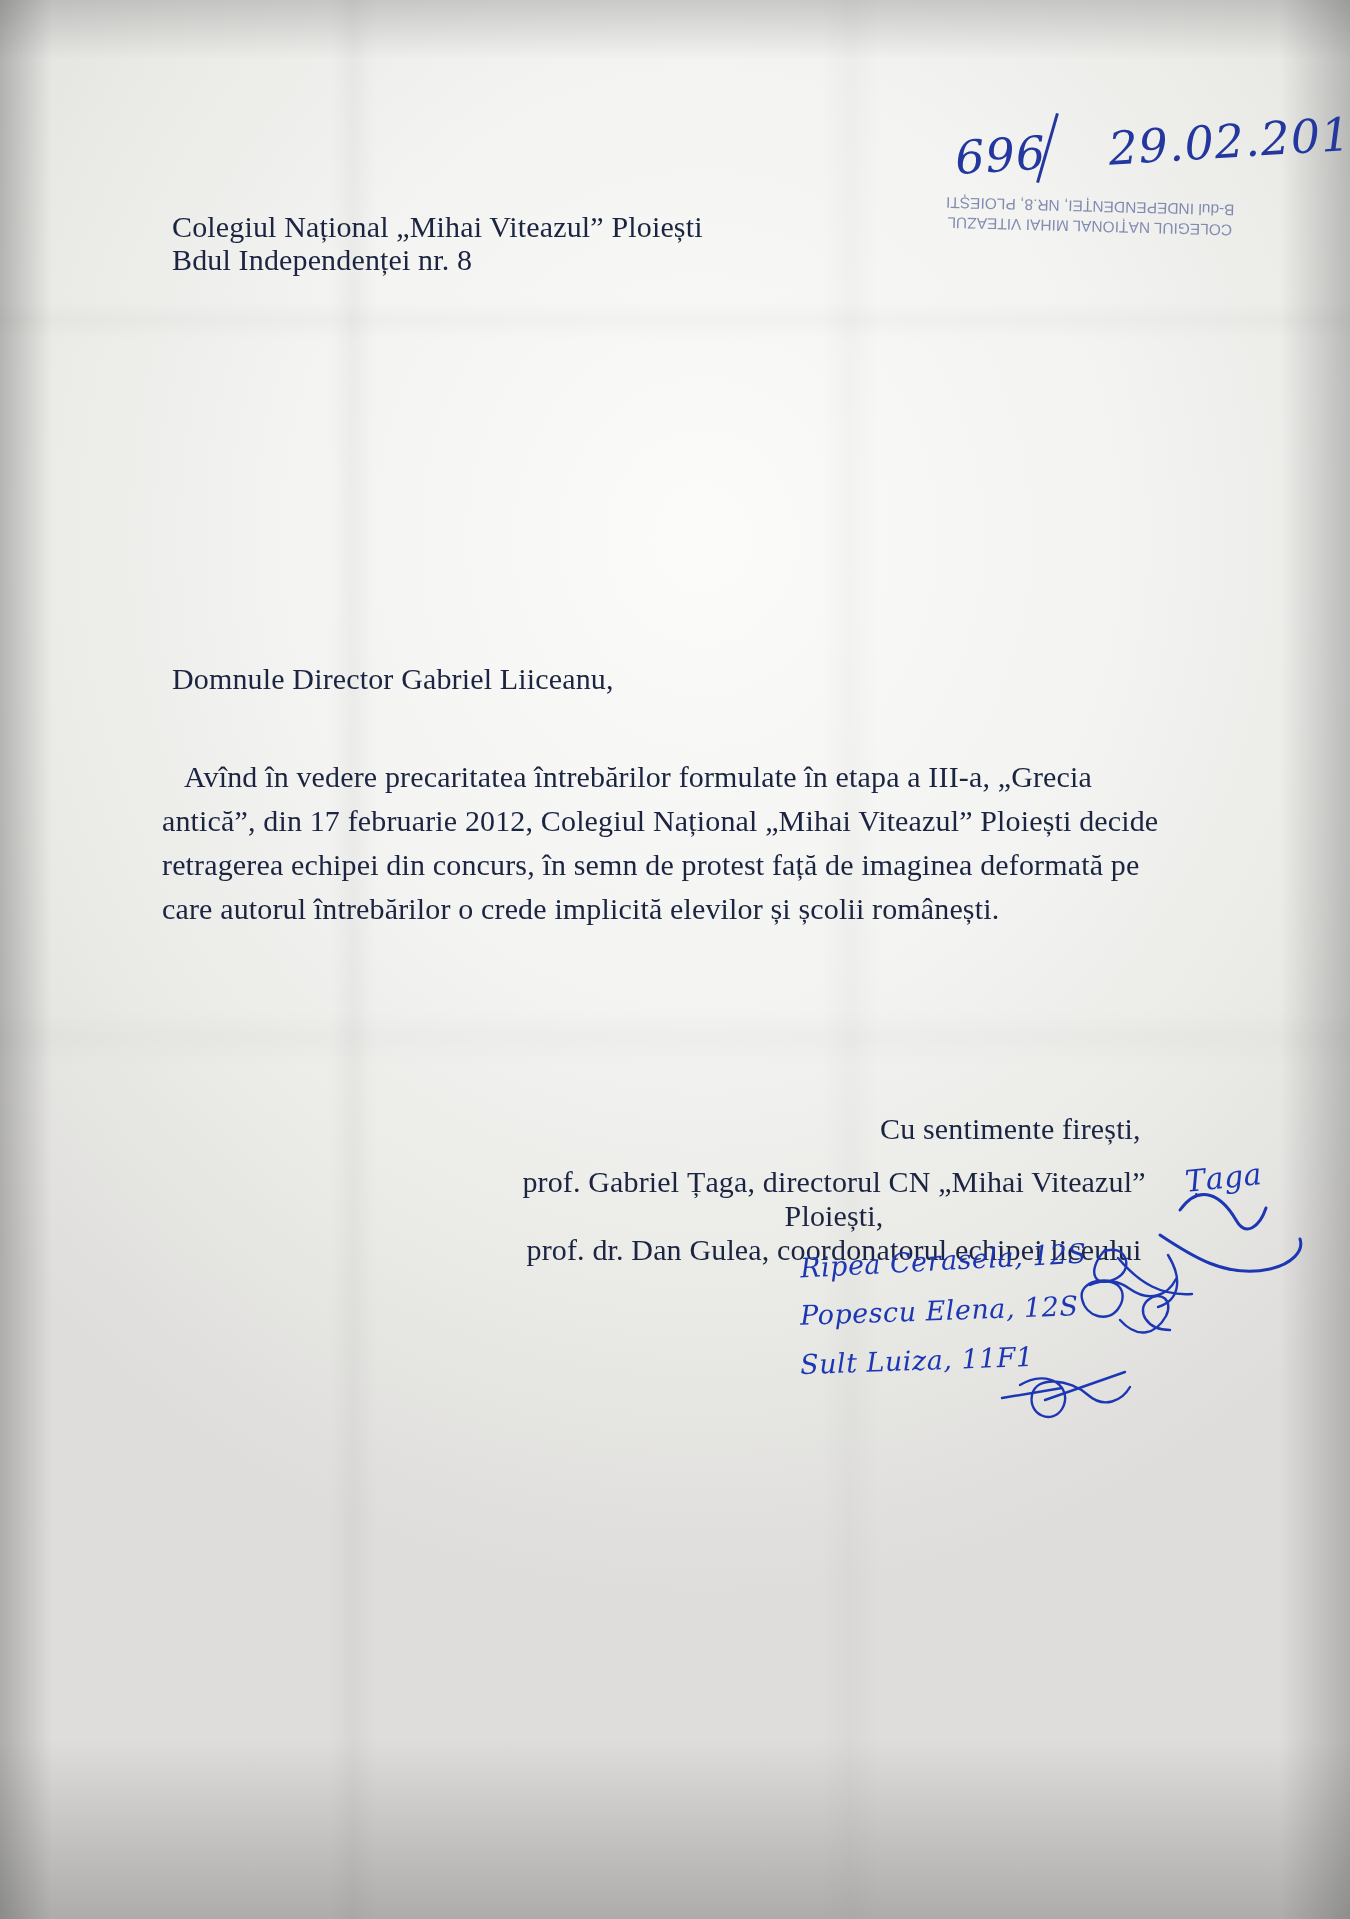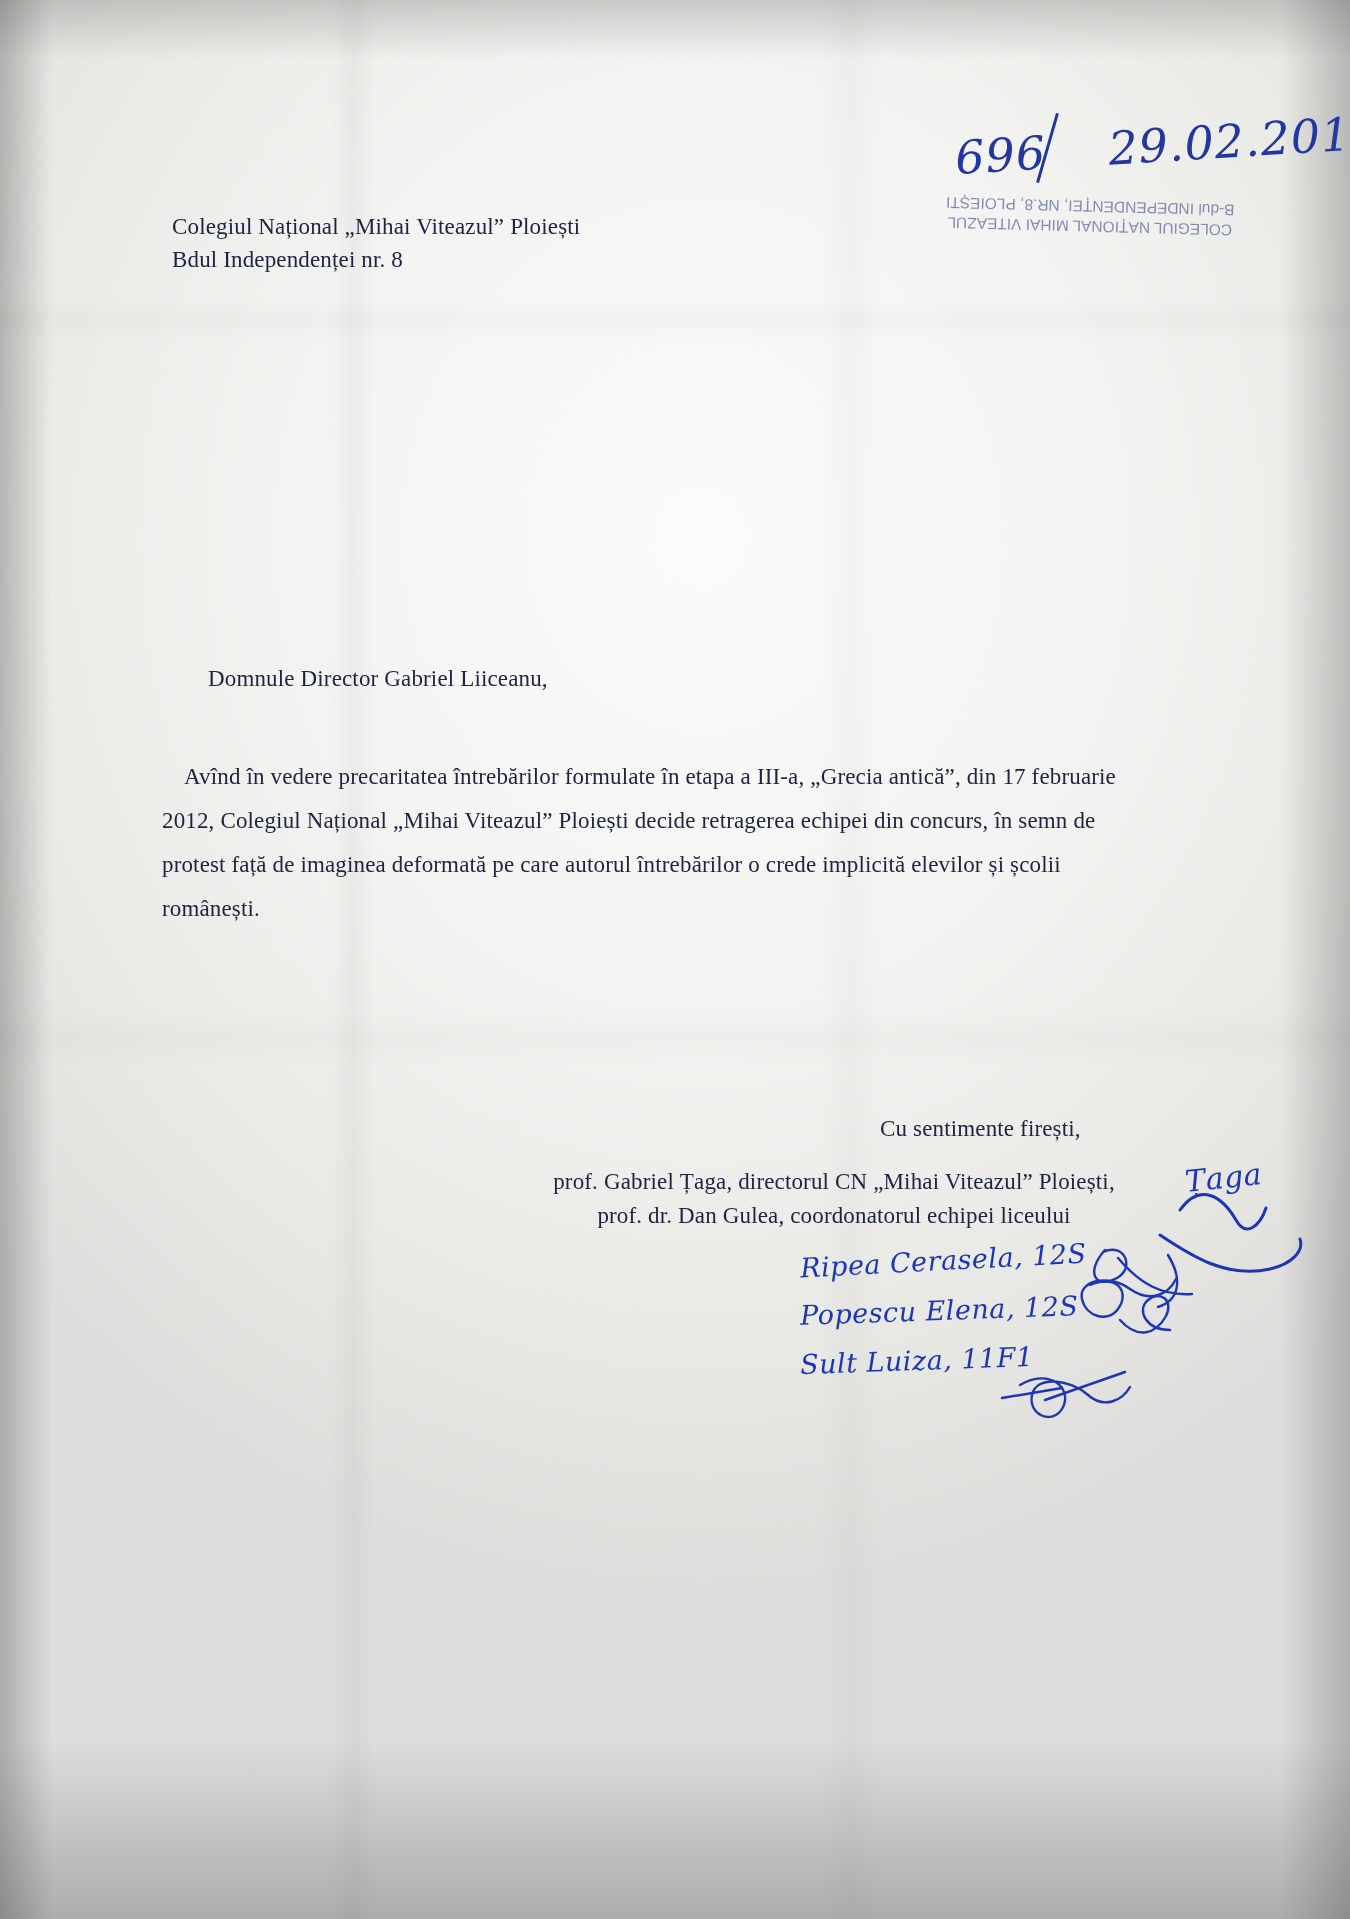--- a/index.html
+++ b/index.html
@@ -42,29 +42,29 @@
   .edge-right { position:absolute; right:0; top:0; width:70px; height:1919px;
                 background: linear-gradient(270deg, rgba(60,60,60,0.28), rgba(60,60,60,0.0)); }
   .edge-top   { position:absolute; left:0; top:0; width:1350px; height:60px;
                 background: linear-gradient(180deg, rgba(60,60,60,0.22), rgba(60,60,60,0.0)); }
   .edge-bottom{ position:absolute; left:0; bottom:0; width:1350px; height:180px;
                 background: linear-gradient(0deg, rgba(60,60,60,0.30), rgba(60,60,60,0.0)); }
 
   .doc-text {
     position: absolute;
     color: #1b2440;
-    font-size: 23px;
+    font-size: 30px;
     line-height: 33px;
     letter-spacing: 0.15px;
     white-space: pre-line;
   }
 
   #sender-block { left: 172px; top: 210px; }
   #attention-block { left: 172px; top: 437px; }
-  #salutation { left: 172px; top: 662px; margin-left: 36px; }
+  #salutation { left: 172px; top: 662px; }
 
   #para-1 {
     left: 162px; top: 755px; width: 1000px;
     text-indent: 22px;
     line-height: 44px;
   }
   #para-2 {
     left: 162px; top: 910px; width: 1000px;
     line-height: 36px;
   }

